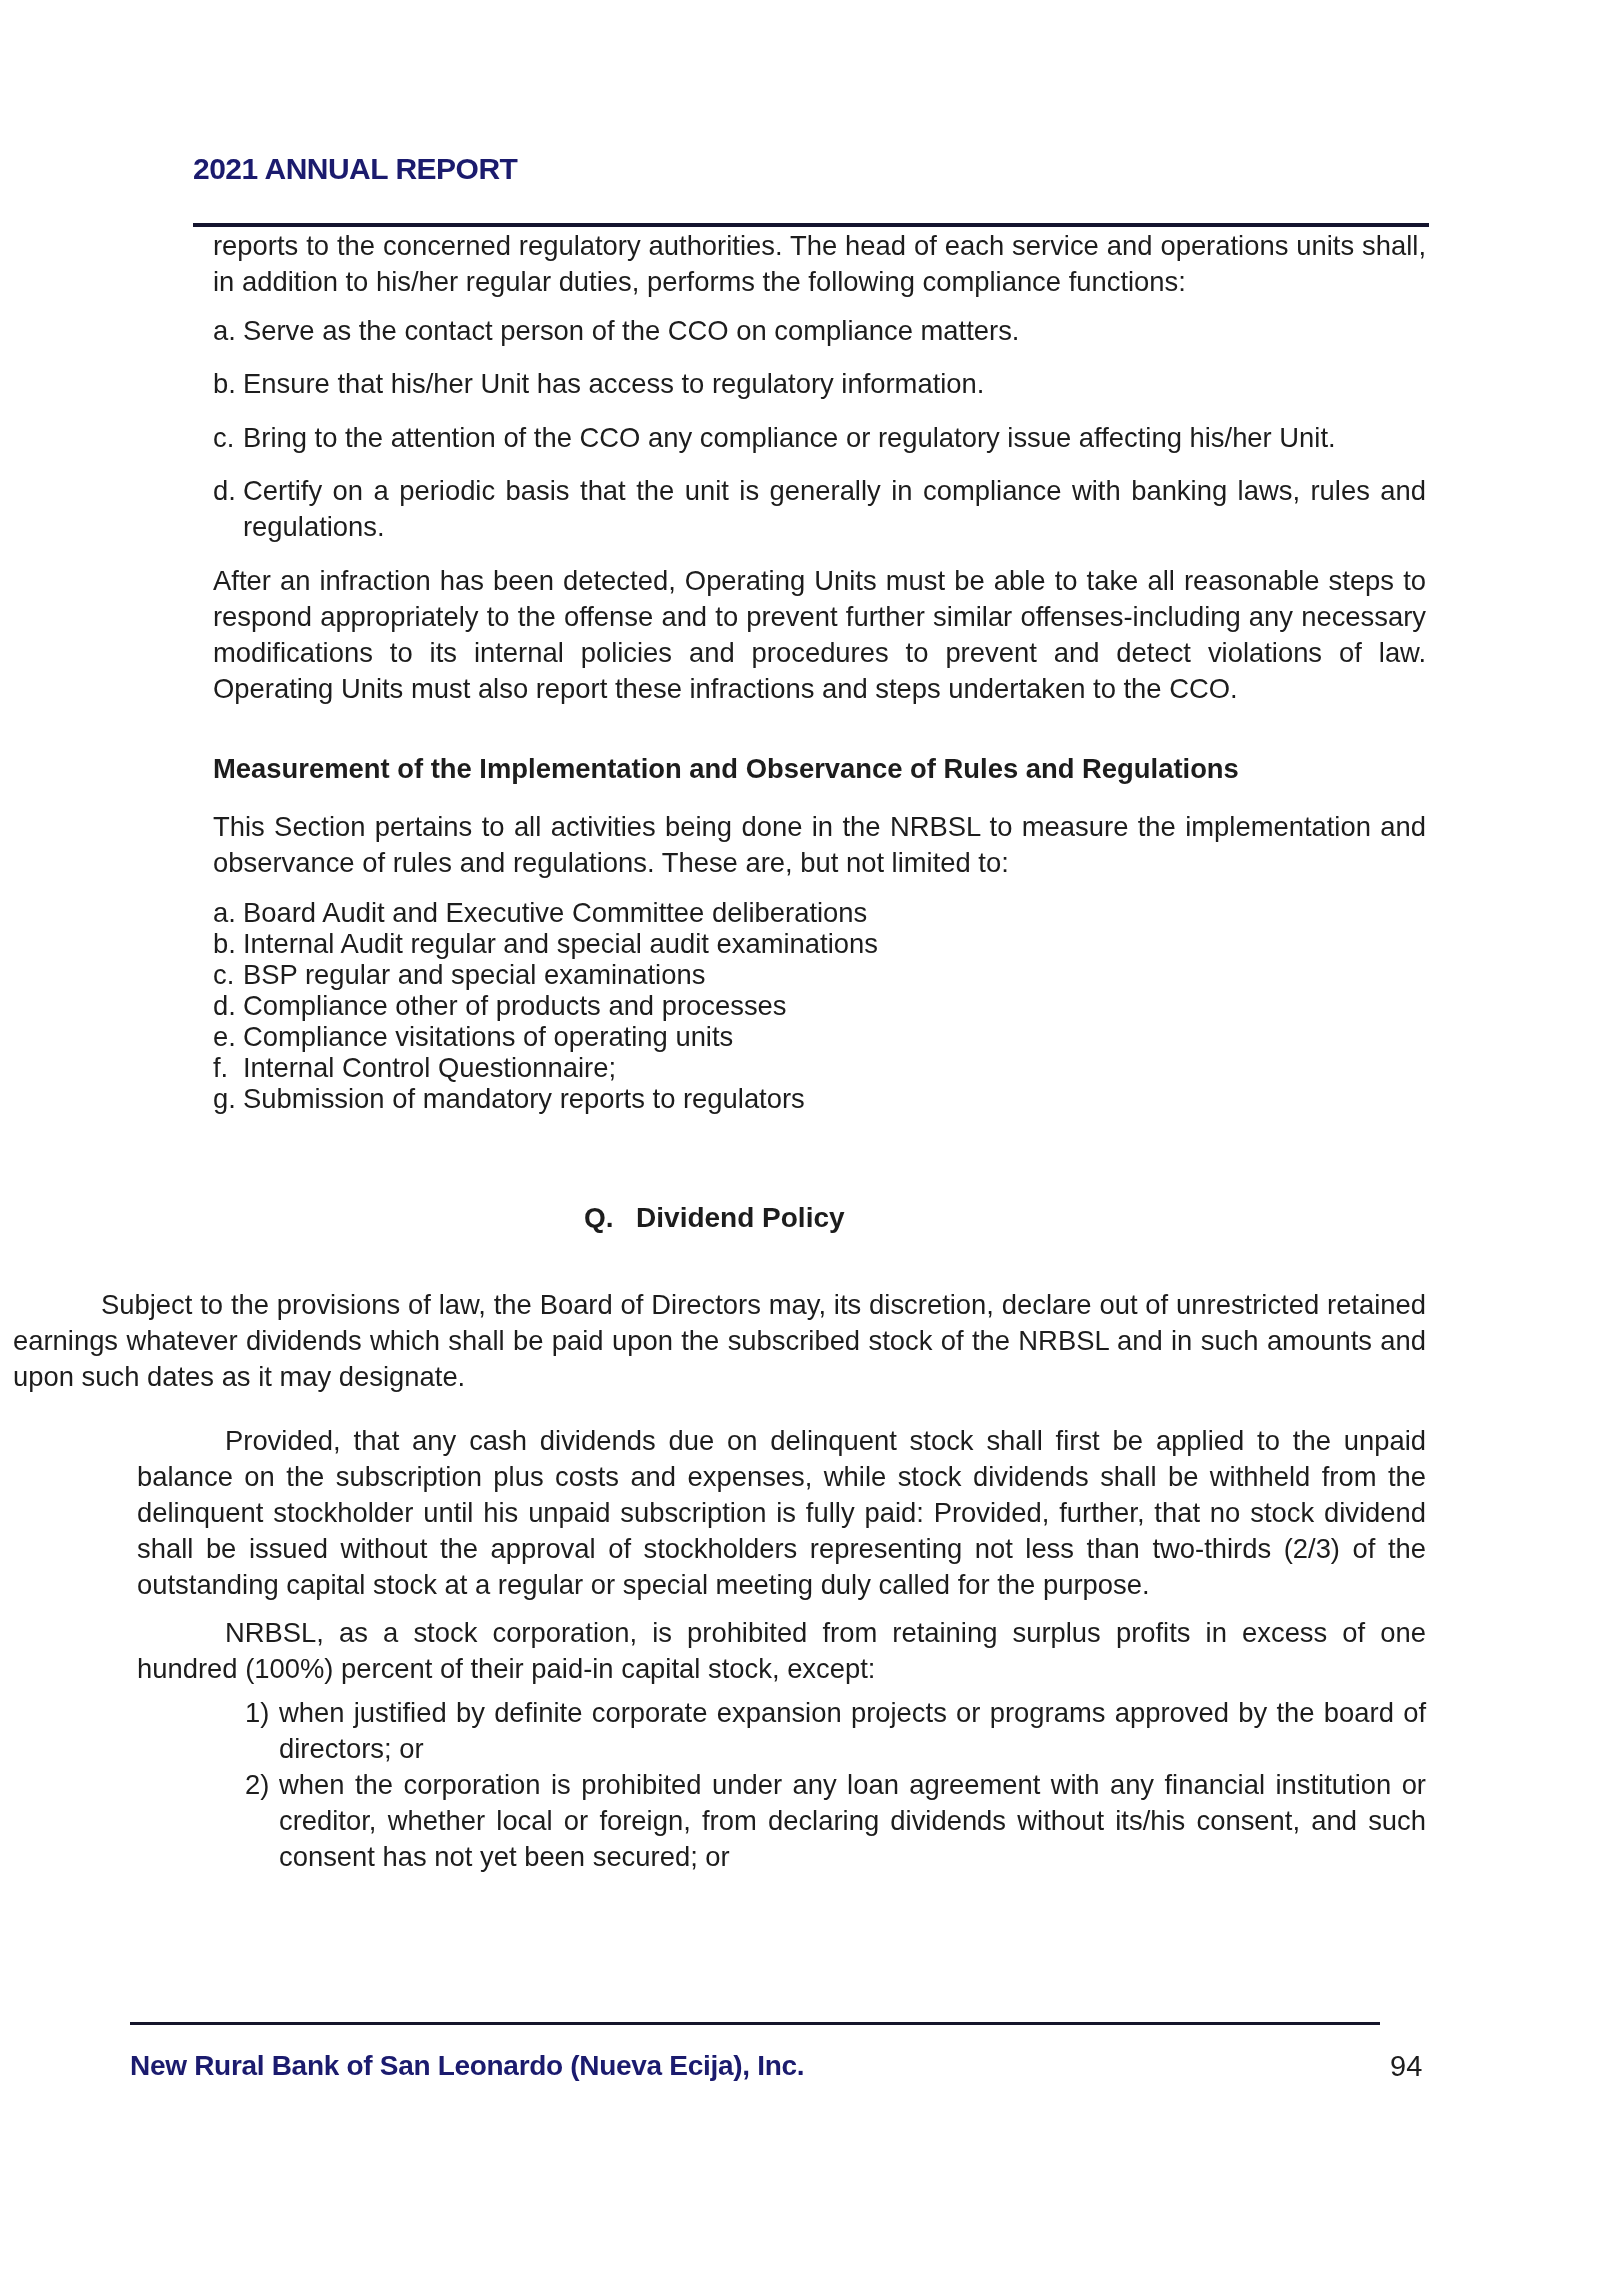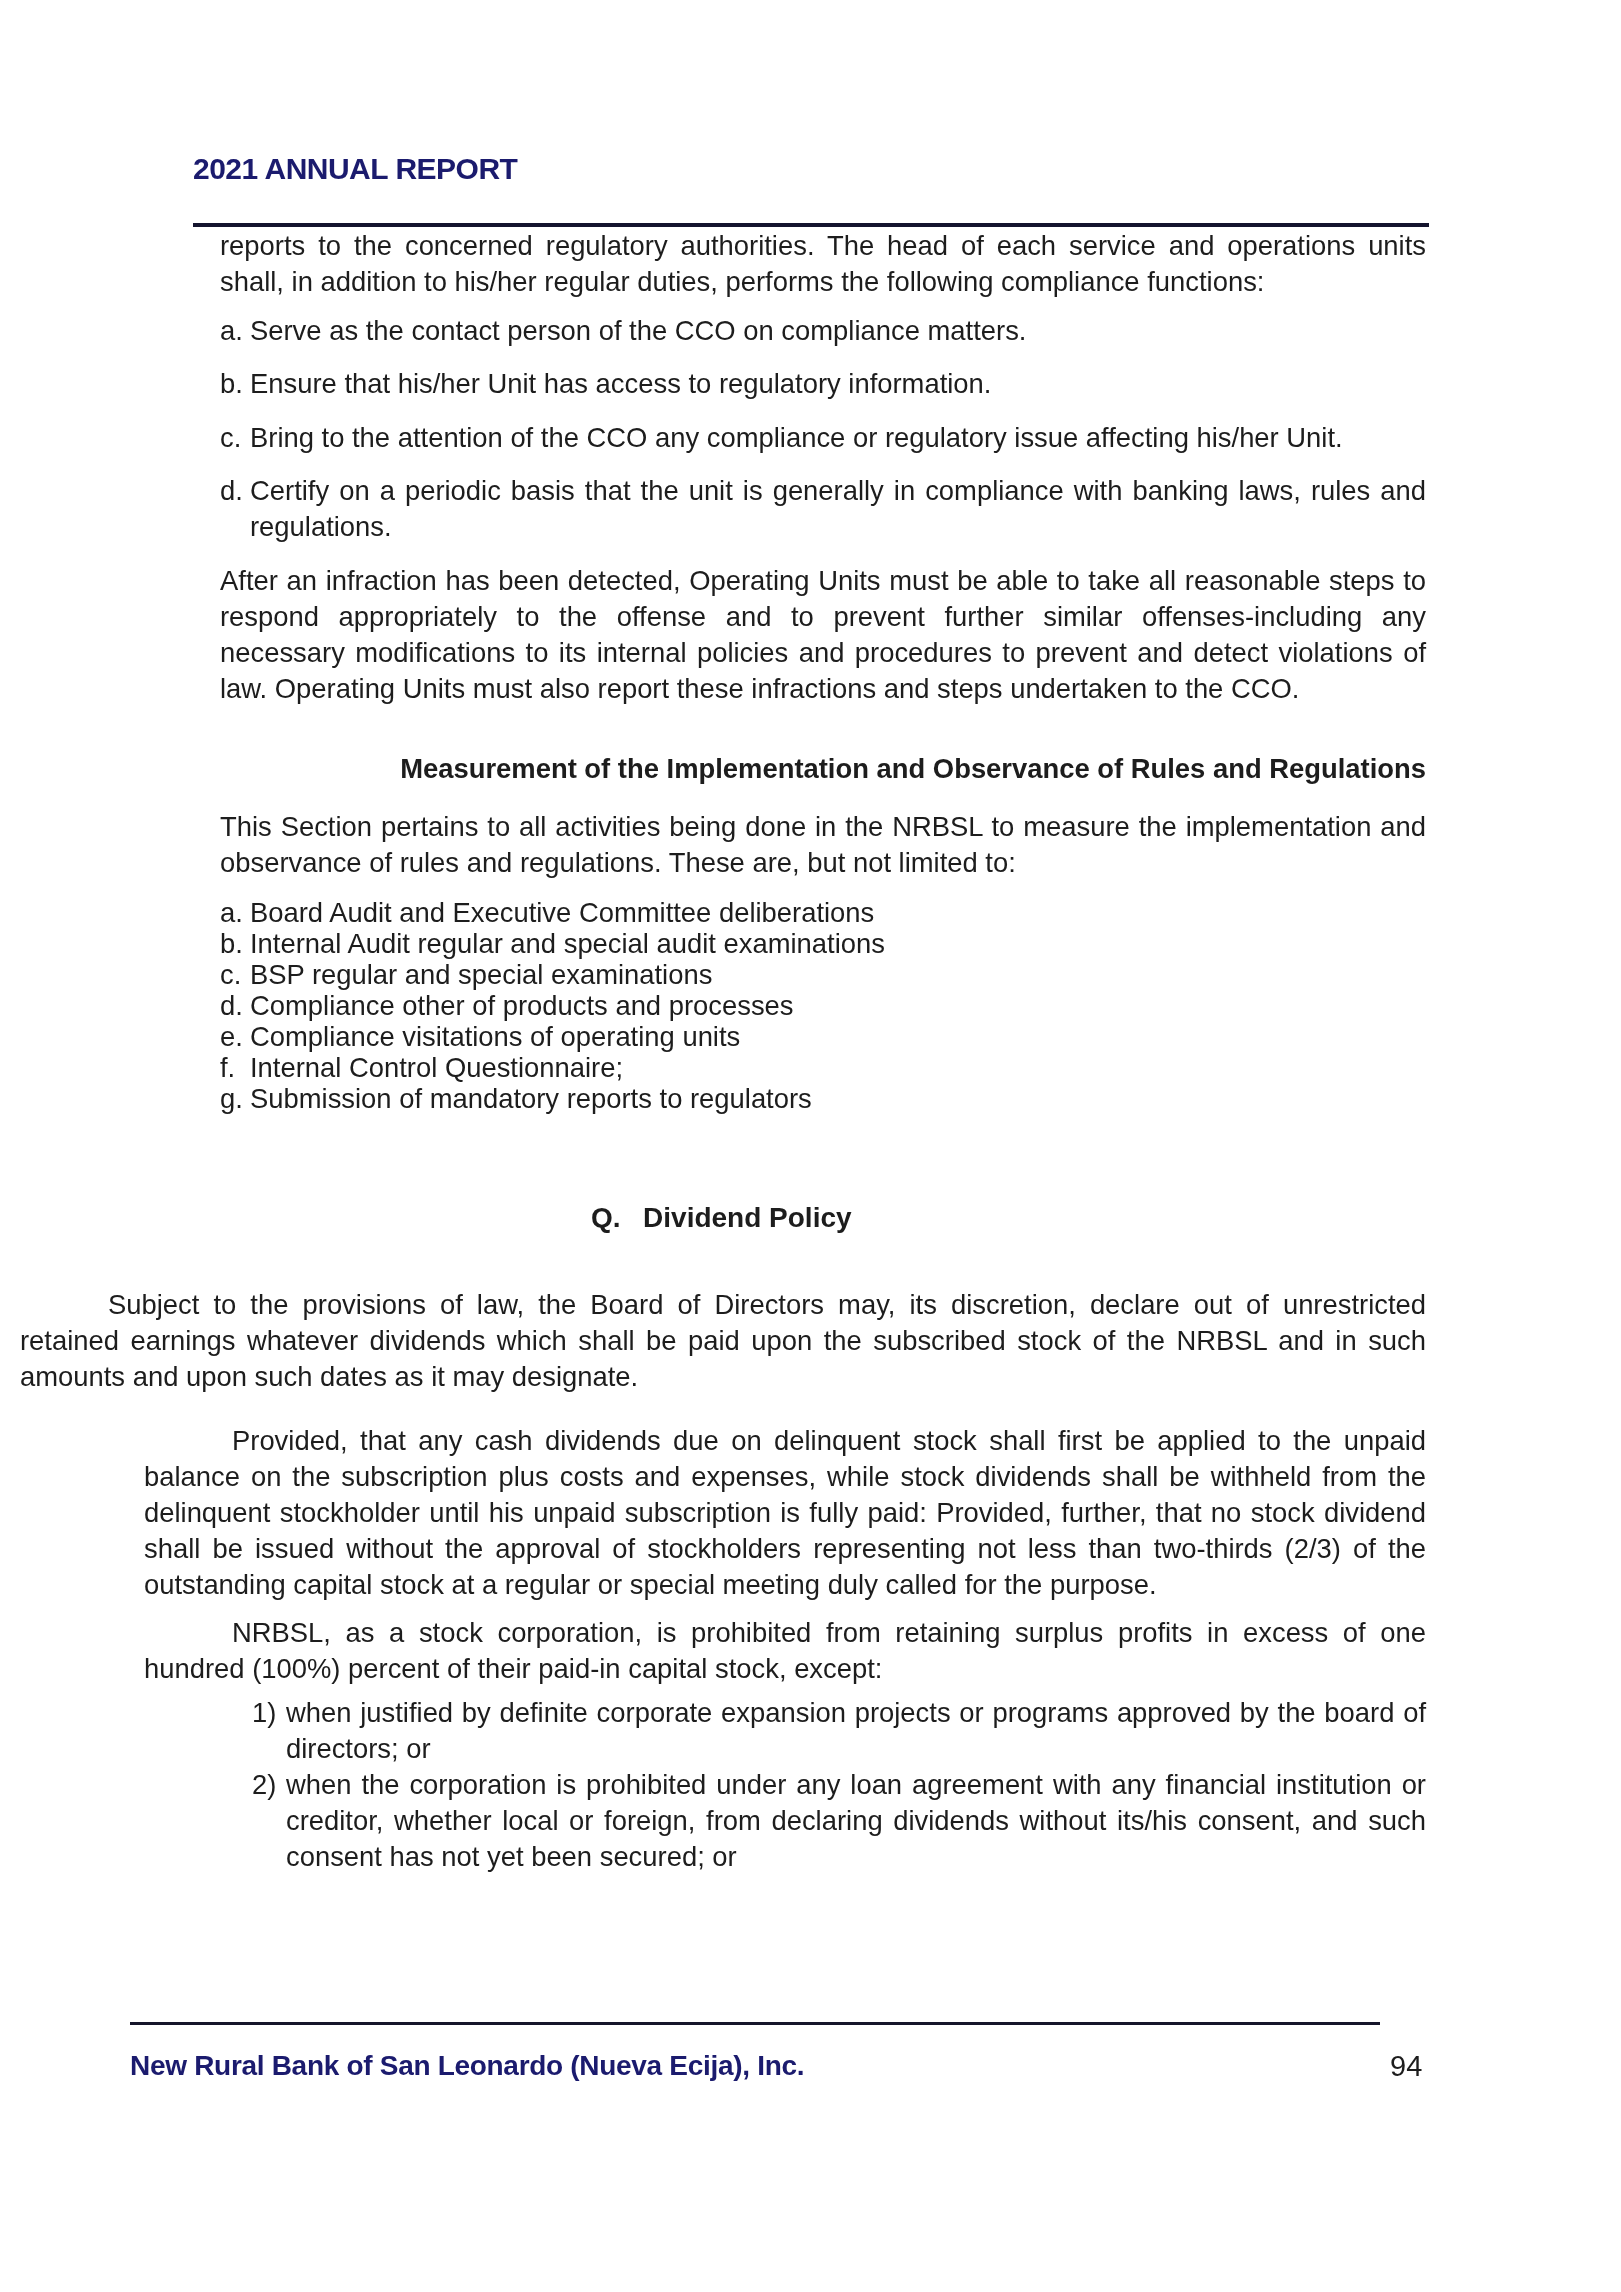--- a/index.html
+++ b/index.html
@@ -28,32 +28,31 @@
   .header-rule {
     position: absolute;
     top: 223px; left: 193px;
     width: 1236px; height: 3.9px;
     background: #14142e;
   }
 
   
   .content {
     position: absolute;
-    top: 228px; left: 12px; right: 0;
+    top: 228px; left: 5px; right: 0;
     font-size: 27.4px;
     line-height: 36px;
   }
   .para {
     margin: 0 195px 0 208px;
     text-align: justify;
   }
   .section-heading {
     margin: 44px 195px 0 208px;
     font-weight: bold;
-    text-align: right;
   }
   .list {
     list-style: none;
     margin: 12.7px 195px 0 208px;
     padding: 0;
   }
   .list li { display: flex; }
   .list .marker { flex: none; }
   .list .li-text { flex: 1; text-align: justify; }
 

